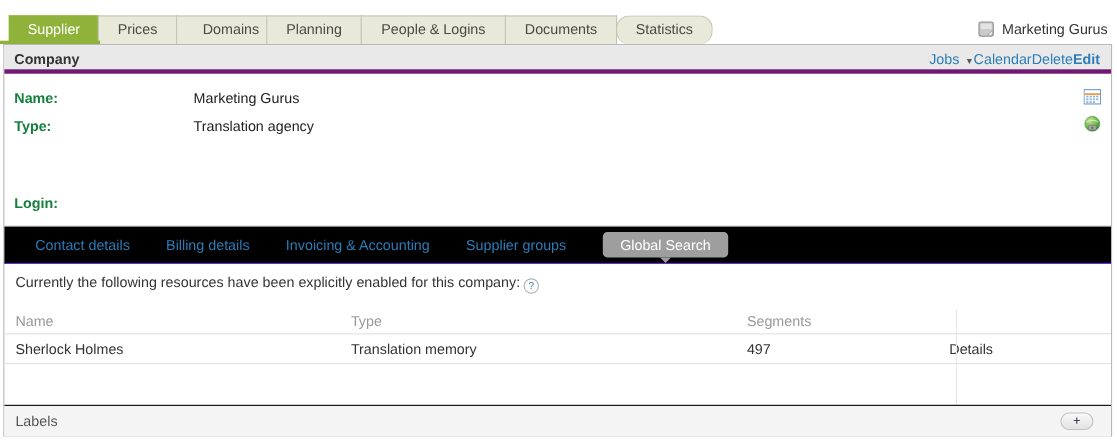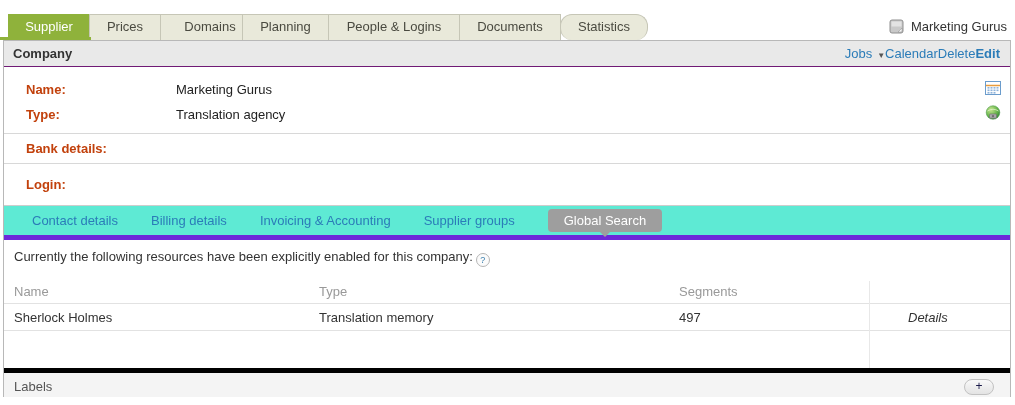--- a/index.html
+++ b/index.html
@@ -27,60 +27,60 @@
   .tab:nth-child(4){width:87px;}
   .tab:nth-child(5){width:132px;}
   .tab:nth-child(6){width:102px;}
   .tab:nth-child(7){width:88px;border-radius:12px;}
   .tab.active{background:var(--accent-green);border-color:var(--accent-green);color:#fff;}
   .active-strip{position:absolute;left:0;top:37px;width:91px;height:3px;background:var(--accent-green);}
 
   
   .box{position:absolute;left:3px;top:40px;width:1008px;height:357px;border:1px solid #b8b8b8;background:#fff;}
 
-  .company-bar{position:absolute;left:0;right:0;top:0;height:26px;background:#e9e9e9;border-bottom:1px solid #701a75;}
+  .company-bar{position:absolute;left:0;right:0;top:0;height:26px;background:#e9e9e9;border-bottom:4px solid #701a75;}
   .company-title{position:absolute;left:9px;top:0;line-height:25px;font-weight:bold;color:#333;}
   .company-actions{position:absolute;right:10px;top:0;height:25px;display:flex;align-items:center;}
   .link{color:var(--link-blue);cursor:pointer;text-decoration:none;}
   .link.bold{font-weight:bold;}
   .caret{font-size:8px;color:#555;margin-left:5px;}
 
-  .field-label{position:absolute;left:22px;font-weight:bold;color:#c2410c;text-align:right;}
+  .field-label{position:absolute;left:9px;font-weight:bold;color:#15803d;text-align:right;}
   .field-value{position:absolute;left:172px;color:#222;}
   .row-name-label{top:41px;} .row-name-value{top:41px;}
   .row-type-label{top:66px;} .row-type-value{top:66px;}
   .cal-icon{position:absolute;right:9px;top:39px;cursor:pointer;}
   .globe-icon{position:absolute;right:9px;top:64px;cursor:pointer;}
 
   .bank-row{position:absolute;left:0;right:0;top:92px;height:31px;border-top:1px solid #d8d8d8;border-bottom:1px solid #d8d8d8;}
   .bank-row .field-label{top:0;line-height:29px;position:absolute;}
 
   .login-row{position:absolute;left:0;right:0;top:123px;height:42px;border-bottom:1px solid #cdcdcd;}
   .login-row .field-label{top:0;line-height:41px;position:absolute;}
   .login-content{position:absolute;left:172px;top:0;height:41px;display:flex;align-items:center;gap:8px;}
   .tri-right{display:inline-block;width:0;height:0;border-left:7px solid #777;border-top:5px solid transparent;border-bottom:5px solid transparent;}
   .login-status{color:var(--status-green);margin-left:3px;}
   .manage-logins{margin-left:8px;}
 
-  .subtab-bar{position:absolute;left:0;right:0;top:165px;height:34px;background:#5eead4;border-bottom:5px solid #6d28d9;display:flex;align-items:center;padding-left:28px;gap:33px;}
+  .subtab-bar{position:absolute;left:0;right:0;top:165px;height:34px;background:#000000;border-bottom:1px solid #6d28d9;display:flex;align-items:center;padding-left:28px;gap:33px;}
   .subtab{color:var(--link-blue);cursor:pointer;}
   .subtab-pill{background:var(--pill-gray);color:#fff;padding:4px 16px;border-radius:4px;position:relative;cursor:pointer;}
   .subtab-pill::after{content:'';position:absolute;left:50%;margin-left:-5px;bottom:-5px;width:0;height:0;border-left:5px solid transparent;border-right:5px solid transparent;border-top:5px solid var(--pill-gray);}
 
   .intro{position:absolute;left:10px;top:208px;color:#333;}
   .help{display:inline-block;width:14px;height:14px;border:1px solid #b5b5b5;border-radius:50%;line-height:13px;text-align:center;font-size:9px;color:#3a7fae;background:#fbfbfb;margin-left:3px;vertical-align:-2px;cursor:pointer;}
 
   .tbl-header{position:absolute;left:0;right:0;top:240px;height:23px;border-bottom:1px solid #e2e2e2;}
   .tbl-header .th{position:absolute;top:0;line-height:22px;color:#999;}
   .tbl-row{position:absolute;left:0;right:0;top:264px;height:26px;border-bottom:1px solid #e2e2e2;}
   .tbl-row .td{position:absolute;top:0;line-height:25px;color:#333;}
-  .c-name{left:10px;} .c-type{left:315px;} .c-segments{left:675px;} .c-action{left:904px;font-style:italic;}
+  .c-name{left:10px;} .c-type{left:315px;} .c-segments{left:675px;} .c-action{left:859px;}
   .col-sep{position:absolute;left:865px;top:240px;height:87px;border-left:1px solid #e8e8e8;}
 
-  .labels-bar{position:absolute;left:0;right:0;top:327px;height:29px;background:#f4f4f4;border-top:5px solid #000000;}
+  .labels-bar{position:absolute;left:0;right:0;top:327px;height:29px;background:#f4f4f4;border-top:1px solid #000000;}
   .labels-title{position:absolute;left:10px;top:0;line-height:28px;color:#555;}
   .plus-btn{position:absolute;right:16px;top:6px;width:30px;height:16px;border-radius:8px;background:linear-gradient(#f9f9f9,#e3e3e3);border:1px solid #c2c2c2;text-align:center;line-height:13px;font-size:12px;color:#1a1a4a;cursor:pointer;}
 </style>
 </head>
 <body>
 
 <div class="stage">
 
   <div class="company-indicator">
     <span style="display:inline-flex;">
@@ -151,23 +151,20 @@
               <stop offset="100%" stop-color="#338a33"></stop>
           </radialGradient>
         </defs>
         <circle cx="8" cy="7.5" r="6.8" fill="url(#gg)" stroke="#3f8f3f" stroke-width="0.5"></circle>
         <path d="M2.5 6 Q8 2.5 13.5 6" stroke="#e6f5d0" stroke-width="1" fill="none" opacity="0.7"></path>
         <rect x="4.5" y="9" width="7" height="4.2" rx="1" fill="#a9a9a9" stroke="#6e6e6e" stroke-width="0.6"></rect>
         <circle cx="8" cy="11.1" r="1.2" fill="#6e6e6e"></circle>
       </svg>
     </span>
 
-    <div class="bank-row">
-      <span class="field-label">Bank details:</span>
-    </div>
 
     <div class="login-row">
       <span class="field-label">Login:</span>
     </div>
 
     <div class="subtab-bar">
       <span class="subtab">Contact details</span>
       <span class="subtab">Billing details</span>
       <span class="subtab">Invoicing &amp; Accounting</span>
       <span class="subtab">Supplier groups</span>

